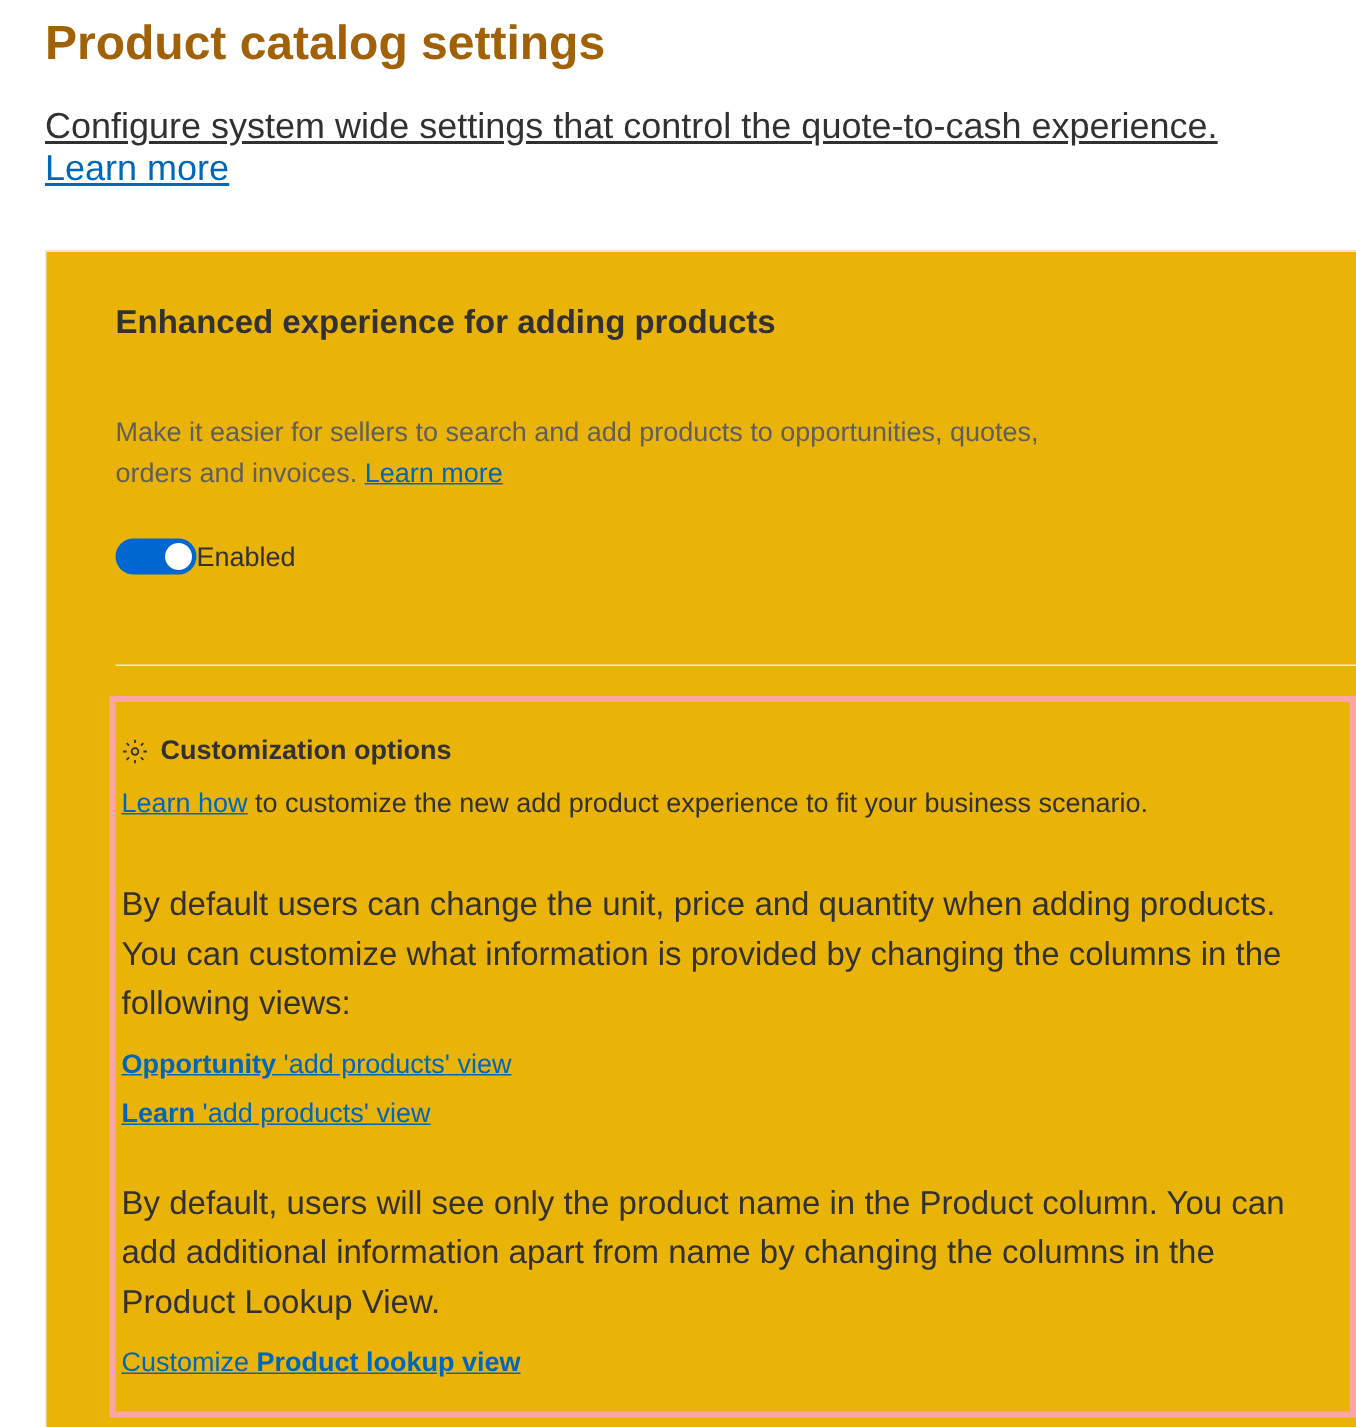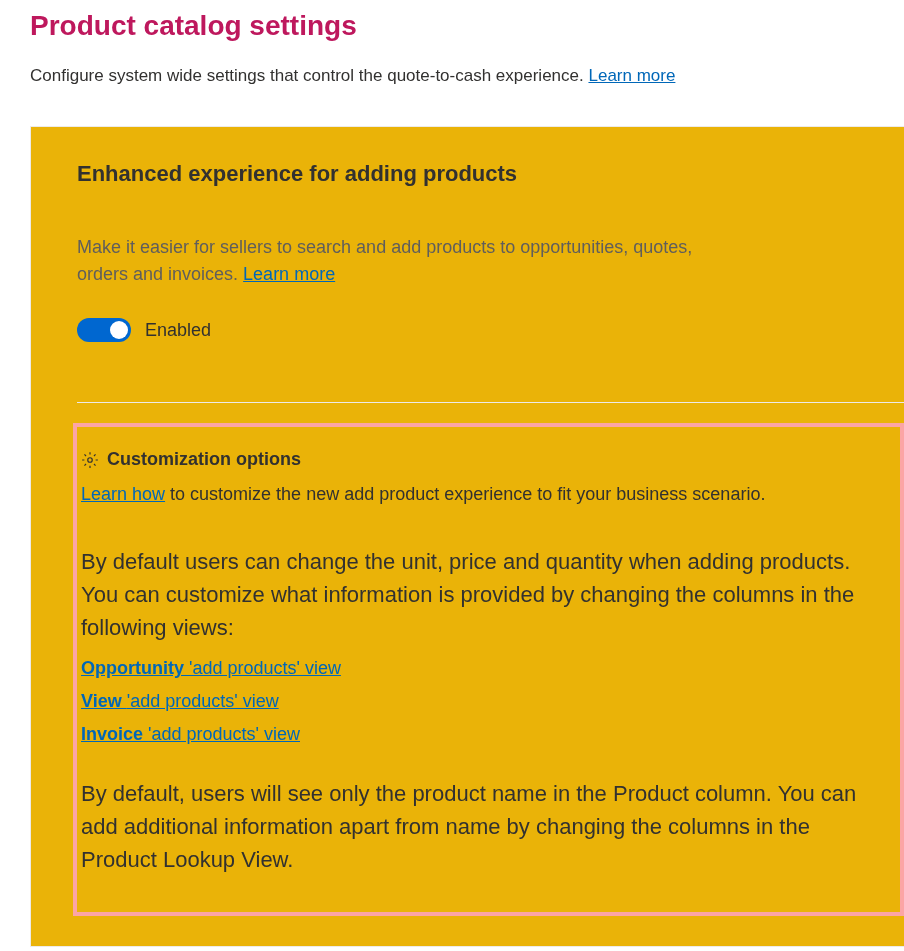--- a/index.html
+++ b/index.html
@@ -11,29 +11,30 @@
       font-family: "Segoe UI", -apple-system, BlinkMacSystemFont, sans-serif;
       background: #ffffff;
       color: #323130;
       width: 904px;
       padding: 0;
     }
     .page-header {
       padding: 10px 30px 0 30px;
     }
     h1 {
-      font-size: 28px;
-      font-weight: 600;
-      color: #be185d;
+      font-size: 32px;
+      font-weight: 600;
+      color: #a16207;
       margin-bottom: 24px;
     }
     .page-subtitle {
-      font-size: 17px;
+      font-size: 24px;
       color: #323130;
       margin-bottom: 40px;
+      text-decoration: underline;
     }
     a.link {
       color: #0067b8;
       text-decoration: underline;
     }
     .card {
       margin: 0 0 0 30px;
       background: #eab308;
       padding: 34px 30px 30px 46px;
       border: 1px solid #edebe9;
@@ -49,21 +50,20 @@
       font-size: 18px;
       color: #605e5c;
       line-height: 1.5;
       margin-bottom: 30px;
       max-width: 660px;
       margin-top: 47px;
     }
     .toggle-row {
       display: flex;
       align-items: center;
-      gap: 14px;
       margin-bottom: 60px;
     }
     .toggle {
       width: 54px;
       height: 24px;
       border-radius: 12px;
       background: #0067d0;
       position: relative;
       cursor: pointer;
       display: inline-block;
@@ -190,22 +190,22 @@
       <a href="#" class="link">Learn how</a><span> to customize the new add product experience to fit your business scenario.</span>
     </p>
 
     <p class="sub-desc">By default users can change the unit, price and quantity when adding products. You can customize what information is provided by changing the columns in the following views:</p>
 
     <div class="view-links">
       <a href="#" class="view-link">
         <span class="bold">Opportunity </span><span>'add products' view</span>
       </a>
       <a href="#" class="view-link">
-        <span class="bold">View </span><span>'add products' view</span>
-      </a>
-      <a href="#" class="view-link">
-        <span class="bold">Invoice </span><span>'add products' view</span>
+        <span class="bold">Learn </span><span>'add products' view</span>
       </a>
     </div>
 
     <p class="sub-desc">By default, users will see only the product name in the Product column. You can add additional information apart from name by changing the columns in the Product Lookup View.</p>
+    <a href="#" class="customize-link">
+      <span>Customize </span><span class="bold">Product lookup view</span>
+    </a>
   </div>
 </div>
 
 </body></html>

